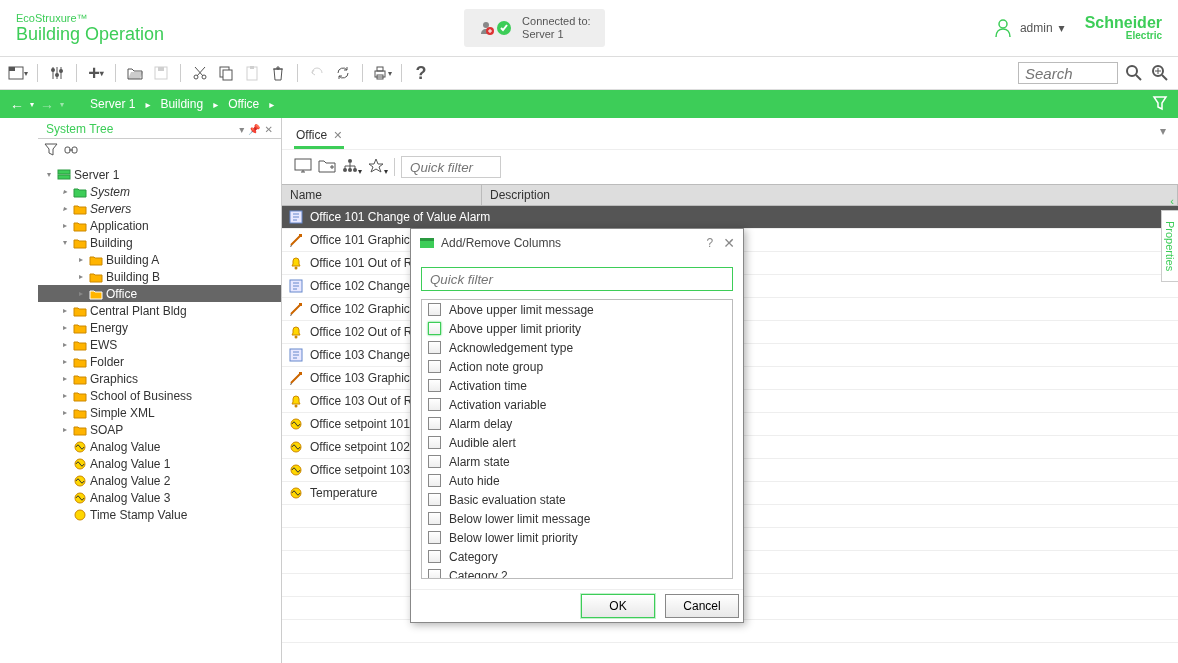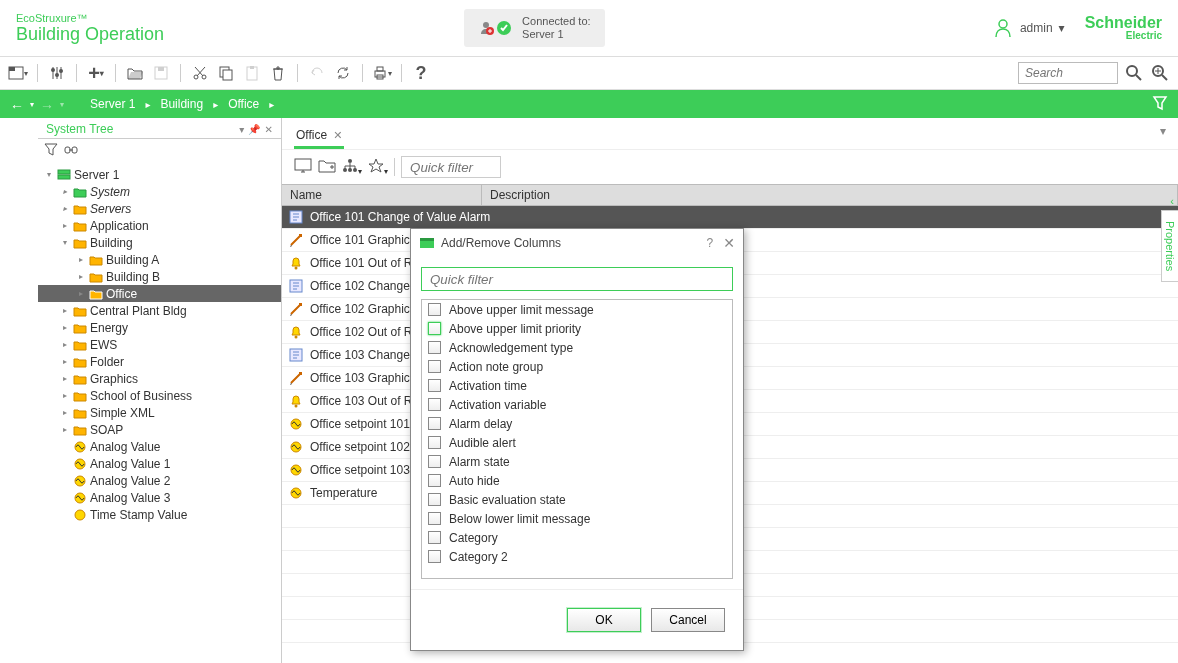--- a/index.html
+++ b/index.html
@@ -15,21 +15,21 @@
 .conn-icons { display: flex; gap: 2px; }
 .conn-text { display: flex; flex-direction: column; line-height: 1.2; font-size: 11px; }
 .header-right { margin-left: auto; display: flex; align-items: center; gap: 20px; }
 .user-chip { display: flex; align-items: center; gap: 6px; color: #555; }
 .se-logo { color: #3dcd58; font-weight: 600; font-size: 16px; text-align: right; line-height: 0.9; }
 
 
 .toolbar { height: 34px; border-top: 1px solid #ddd; border-bottom: 1px solid #ddd; display: flex; align-items: center; padding: 0 8px; gap: 6px; }
 .tb-sep { width: 1px; height: 18px; background: #ccc; margin: 0 3px; }
 .tb-btn { width: 20px; height: 20px; display: flex; align-items: center; justify-content: center; color: #555; cursor: pointer; }
-.search-box { margin-left: auto; border: 1px solid #bbb; height: 22px; width: 100px; padding: 0 6px; font-size: 12px; color: #000000; font-style: italic; }
+.search-box { margin-left: auto; border: 1px solid #bbb; height: 22px; width: 100px; padding: 0 6px; font-size: 15px; color: #000000; font-style: italic; }
 
 
 .breadcrumb-bar { height: 28px; background: #3dcd58; display: flex; align-items: center; padding: 0 10px; color: #fff; font-size: 12px; }
 .bc-nav { display: flex; align-items: center; gap: 6px; }
 .bc-item { padding: 0 4px; }
 .bc-sep { font-size: 10px; }
 .bc-filter { margin-left: auto; }
 
 
 .main-area { display: flex; height: calc(663px - 56px - 34px - 28px); padding-left: 38px; }
@@ -75,21 +75,21 @@
 .dialog { position: absolute; left: 410px; top: 228px; width: 334px; background: #fff; border: 1px solid #888; box-shadow: 2px 2px 8px rgba(0,0,0,0.3); }
 .dialog-title { display: flex; align-items: center; padding: 6px 8px; gap: 6px; color: #444; }
 .dialog-title .dlg-close { margin-left: 4px; color: #888; cursor: pointer; font-size: 14px; }
 .dialog-title .dlg-help { margin-left: auto; color: #888; cursor: pointer; }
 .dialog-body { padding: 10px; }
 .dlg-qf { width: 100%; border: 1px solid #3dcd58; height: 24px; padding: 0 8px; font-style: italic; color: #888; margin-bottom: 8px; }
 .dlg-list { border: 1px solid #bbb; height: 280px; overflow-y: scroll; }
 .dlg-item { display: flex; align-items: center; gap: 8px; padding: 1px 6px; height: 19px; }
 .dlg-cb { width: 13px; height: 13px; border: 1px solid #888; background: linear-gradient(#fff,#eee); flex-shrink: 0; }
 .dlg-item.hl .dlg-cb { border-color: #3dcd58; box-shadow: 0 0 2px #3dcd58; }
-.dialog-footer { padding: 18px; display: flex; justify-content: flex-end; gap: 10px; border-top: 1px solid #eee; }
+.dialog-footer { padding: 4px; display: flex; justify-content: flex-end; gap: 10px; border-top: 1px solid #eee; }
 .dlg-btn { width: 74px; height: 24px; border: 1px solid #888; background: linear-gradient(#fff,#e8e8e8); cursor: pointer; font-size: 12px; }
 .dlg-btn.primary { border-color: #3dcd58; box-shadow: 0 0 0 1px rgba(61,205,88,0.3); }
 
 
 svg { overflow: visible; }
 </style>
 </head>
 <body>
 
 <div class="header">
@@ -688,20 +688,24 @@
         <div class="dlg-item">
           <span class="dlg-cb"></span>
           <span>Basic evaluation state</span>
         </div>
         <div class="dlg-item">
           <span class="dlg-cb"></span>
           <span>Below lower limit message</span>
         </div>
         <div class="dlg-item">
           <span class="dlg-cb"></span>
+          <span>Below lower limit priority</span>
+        </div>
+        <div class="dlg-item">
+          <span class="dlg-cb"></span>
           <span>Category</span>
         </div>
         <div class="dlg-item">
           <span class="dlg-cb"></span>
           <span>Category 2</span>
         </div>
       </div>
   </div>
   <div class="dialog-footer">
     <button class="dlg-btn primary">OK</button>

